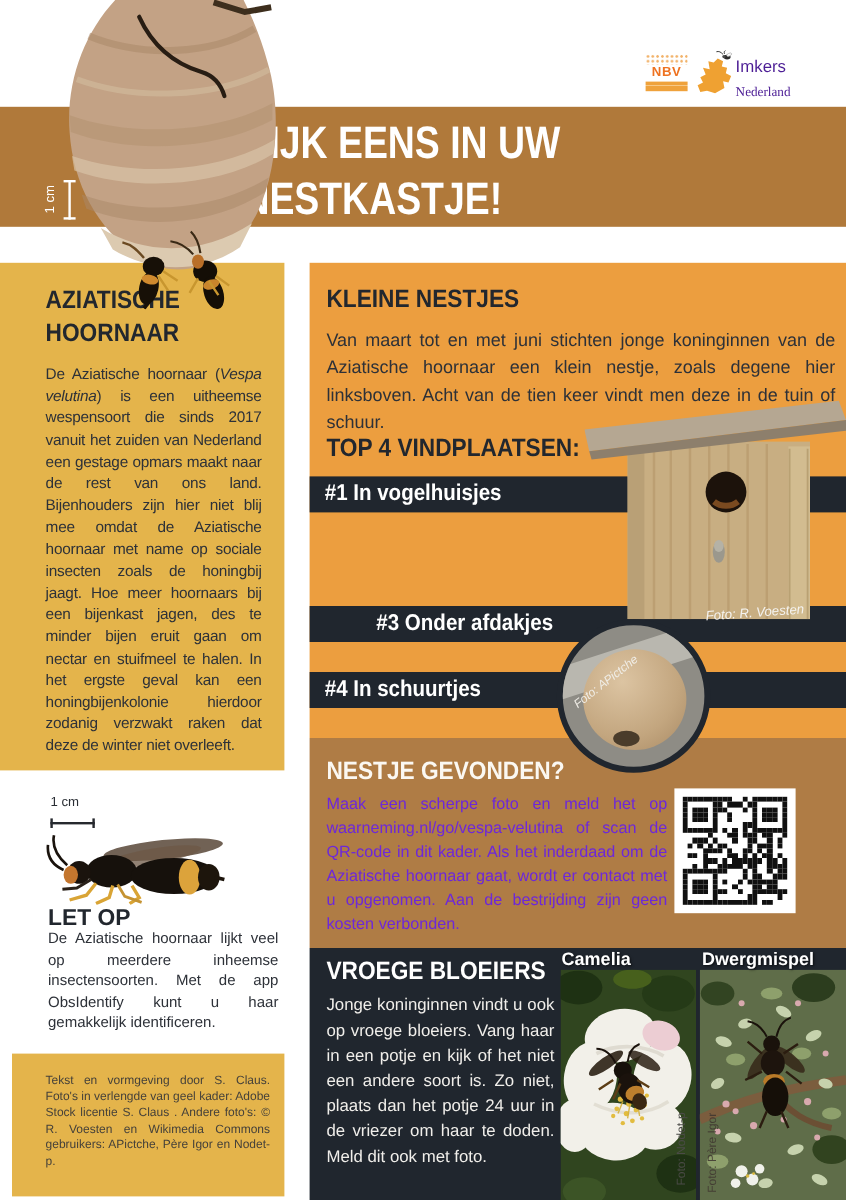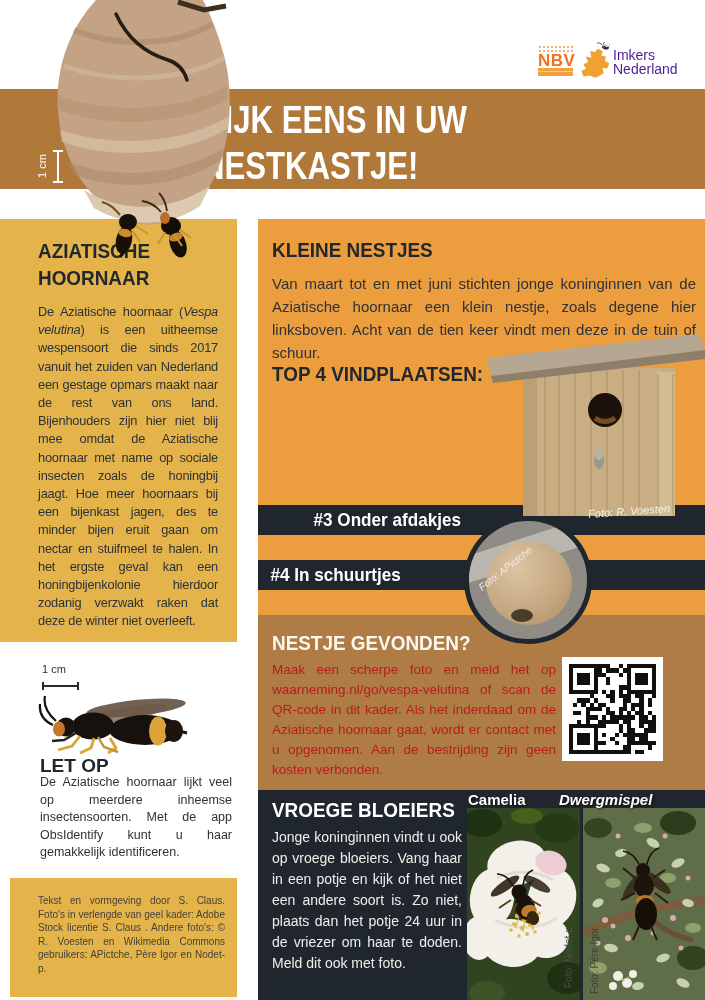--- a/index.html
+++ b/index.html
@@ -14,26 +14,26 @@
   .hdr-scale{position:absolute;left:36px;top:146px;width:34px;height:44px;z-index:2;}
   .hdr-scale .bar{position:absolute;left:21px;top:4px;width:2px;height:33px;background:#fff;}
   .hdr-scale .bar:before,.hdr-scale .bar:after{content:"";position:absolute;left:-4px;width:10px;height:2px;background:#fff;}
   .hdr-scale .bar:before{top:0;} .hdr-scale .bar:after{bottom:0;}
   .hdr-scale .lbl{position:absolute;left:-6px;top:14px;color:#fff;font-size:11px;
                   transform:rotate(-90deg);white-space:nowrap;}
 
   
   .nbv{position:absolute;left:538px;top:45px;width:35px;height:32px;z-index:2;background:#fff;}
   .nbv .comb{height:9px;background-image:radial-gradient(#f2b269 1px,transparent 1.2px);background-size:4px 4px;}
-  .nbv .word{height:14px;text-align:center;font-size:17px;font-weight:800;color:#ee7220;letter-spacing:.5px;line-height:13px;}
+  .nbv .word{height:14px;text-align:center;font-size:11px;font-weight:800;color:#ee7220;letter-spacing:.5px;line-height:13px;}
   .nbv .bar{height:8px;background:linear-gradient(#efa23c 0 3px,#f6c887 3px 4px,#efa23c 4px 100%);}
   .imkers{position:absolute;left:580px;top:40px;width:110px;height:42px;z-index:2;}
   .imkers svg{position:absolute;left:0;top:2px;}
   .imkers .words{position:absolute;left:33px;top:8px;color:#4c1d95;line-height:1;}
-  .imkers .w1{font-size:14px;} .imkers .w2{font-size:14px;margin-top:0;}
+  .imkers .w1{font-size:14px;} .imkers .w2{font-size:11px;margin-top:10px;font-family:Liberation Serif, serif;}
 
   
   .nest{position:absolute;left:28px;top:0;z-index:3;}
 
   
   .gold1{position:absolute;left:0;top:219px;width:237px;height:423px;background:#e4b44b;z-index:2;
          box-sizing:border-box;padding:18px 19px 0 38px;overflow:hidden;}
   .sec-h{color:#22272e;font-weight:700;font-size:21px;line-height:27px;white-space:nowrap;
          transform:scaleX(.9);transform-origin:0 0;margin:0;}
   .body-t{color:#2d3138;font-size:12.8px;line-height:18.2px;letter-spacing:-.2px;
@@ -69,33 +69,33 @@
   .circ .shelf{position:absolute;left:-10px;top:14px;width:150px;height:26px;background:#b9b7af;transform:rotate(-18deg);}
   .circ .nestball{position:absolute;left:17px;top:20px;width:86px;height:84px;border-radius:50%;
         background:radial-gradient(circle at 38% 32%,#dcc4a2,#c3a67f 60%,#a98a64 100%);}
   .circ .hole{position:absolute;left:42px;top:88px;width:22px;height:13px;border-radius:50%;background:#4a3c2b;}
   .cred-nest{position:absolute;left:4px;top:42px;color:#f0ede6;font-size:10px;font-style:italic;
              transform:rotate(-38deg);white-space:nowrap;}
 
   .brown2{position:absolute;left:258px;top:615px;width:447px;height:175px;background:#af7c45;z-index:2;}
   .nestje-h{position:absolute;left:272px;top:629px;z-index:3;color:#fbf7f0;}
   .nestje-b{position:absolute;left:272px;top:660px;width:284px;font-size:13.5px;line-height:20px;
-            color:#b91c1c;text-align:justify;z-index:3;}
+            color:#6d28d9;text-align:justify;z-index:3;}
   .qr{position:absolute;left:562px;top:657px;width:101px;height:104px;background:#fff;z-index:3;
       box-sizing:border-box;padding:7px;}
   .qr-grid{width:100%;height:100%;display:grid;grid-template-columns:repeat(21,1fr);grid-template-rows:repeat(21,1fr);}
   .qr-grid .m{background:#101010;}
 
   .dark3{position:absolute;left:258px;top:790px;width:447px;height:210px;background:#20262e;z-index:2;}
   .vroege-h{position:absolute;left:272px;top:796px;z-index:3;color:#fff;}
   .vroege-b{position:absolute;left:272px;top:827px;width:190px;font-size:14px;line-height:21px;
             color:#f0eeea;text-align:justify;z-index:3;}
   .ph-lbl{position:absolute;top:791px;z-index:4;color:#fff;font-weight:700;font-size:15px;
           text-shadow:1px 1px 2px rgba(0,0,0,.65);white-space:nowrap;}
-  .lbl-cam{left:468px;} .lbl-dwe{left:559px;font-style:italic;}
+  .lbl-cam{left:468px;} .lbl-dwe{left:585px;}
   .photo{position:absolute;top:808px;height:192px;overflow:hidden;z-index:3;}
   .p-cam{left:467px;width:113px;} .p-dwe{left:583px;width:122px;}
   .cred-cam{position:absolute;left:96px;top:180px;color:#4b4b47;font-size:10px;white-space:nowrap;
             transform:rotate(-90deg);transform-origin:0 0;}
   .cred-dwe{position:absolute;left:6px;top:186px;color:#3f3630;font-size:10px;opacity:.85;white-space:nowrap;
             transform:rotate(-90deg);transform-origin:0 0;}
   .white-h{color:#fbf8f2;}
 </style>
 </head>
 <body>
@@ -202,20 +202,23 @@
     <div class="credits">Tekst en vormgeving door S. Claus. Foto's in verlengde van geel kader: Adobe Stock licentie S. Claus . Andere foto's: © R. Voesten en Wikimedia Commons gebruikers: APictche, Père Igor en Nodet-p.</div>
   </div>
 
   <div class="orange"></div>
 
   <h2 class="sec-h kleine-h">KLEINE NESTJES</h2>
   <div class="kleine-b">Van maart tot en met juni stichten jonge koninginnen van de Aziatische hoornaar een klein nestje, zoals degene hier linksboven. Acht van de tien keer vindt men deze in de tuin of schuur.</div>
 
   <h2 class="sec-h top4-h">TOP 4 VINDPLAATSEN:</h2>
 
+  <div class="band b1">
+      <span>#1 In vogelhuisjes</span>
+    </div>
   <div class="band b3">
       <span>#3 Onder afdakjes</span>
     </div>
   <div class="band b4">
       <span>#4 In schuurtjes</span>
     </div>
 
   <div class="birdhouse">
     <svg width="218" height="186" viewBox="0 0 218 186">
       <rect x="36" y="38" width="152" height="148" fill="#c8ae82"></rect>

